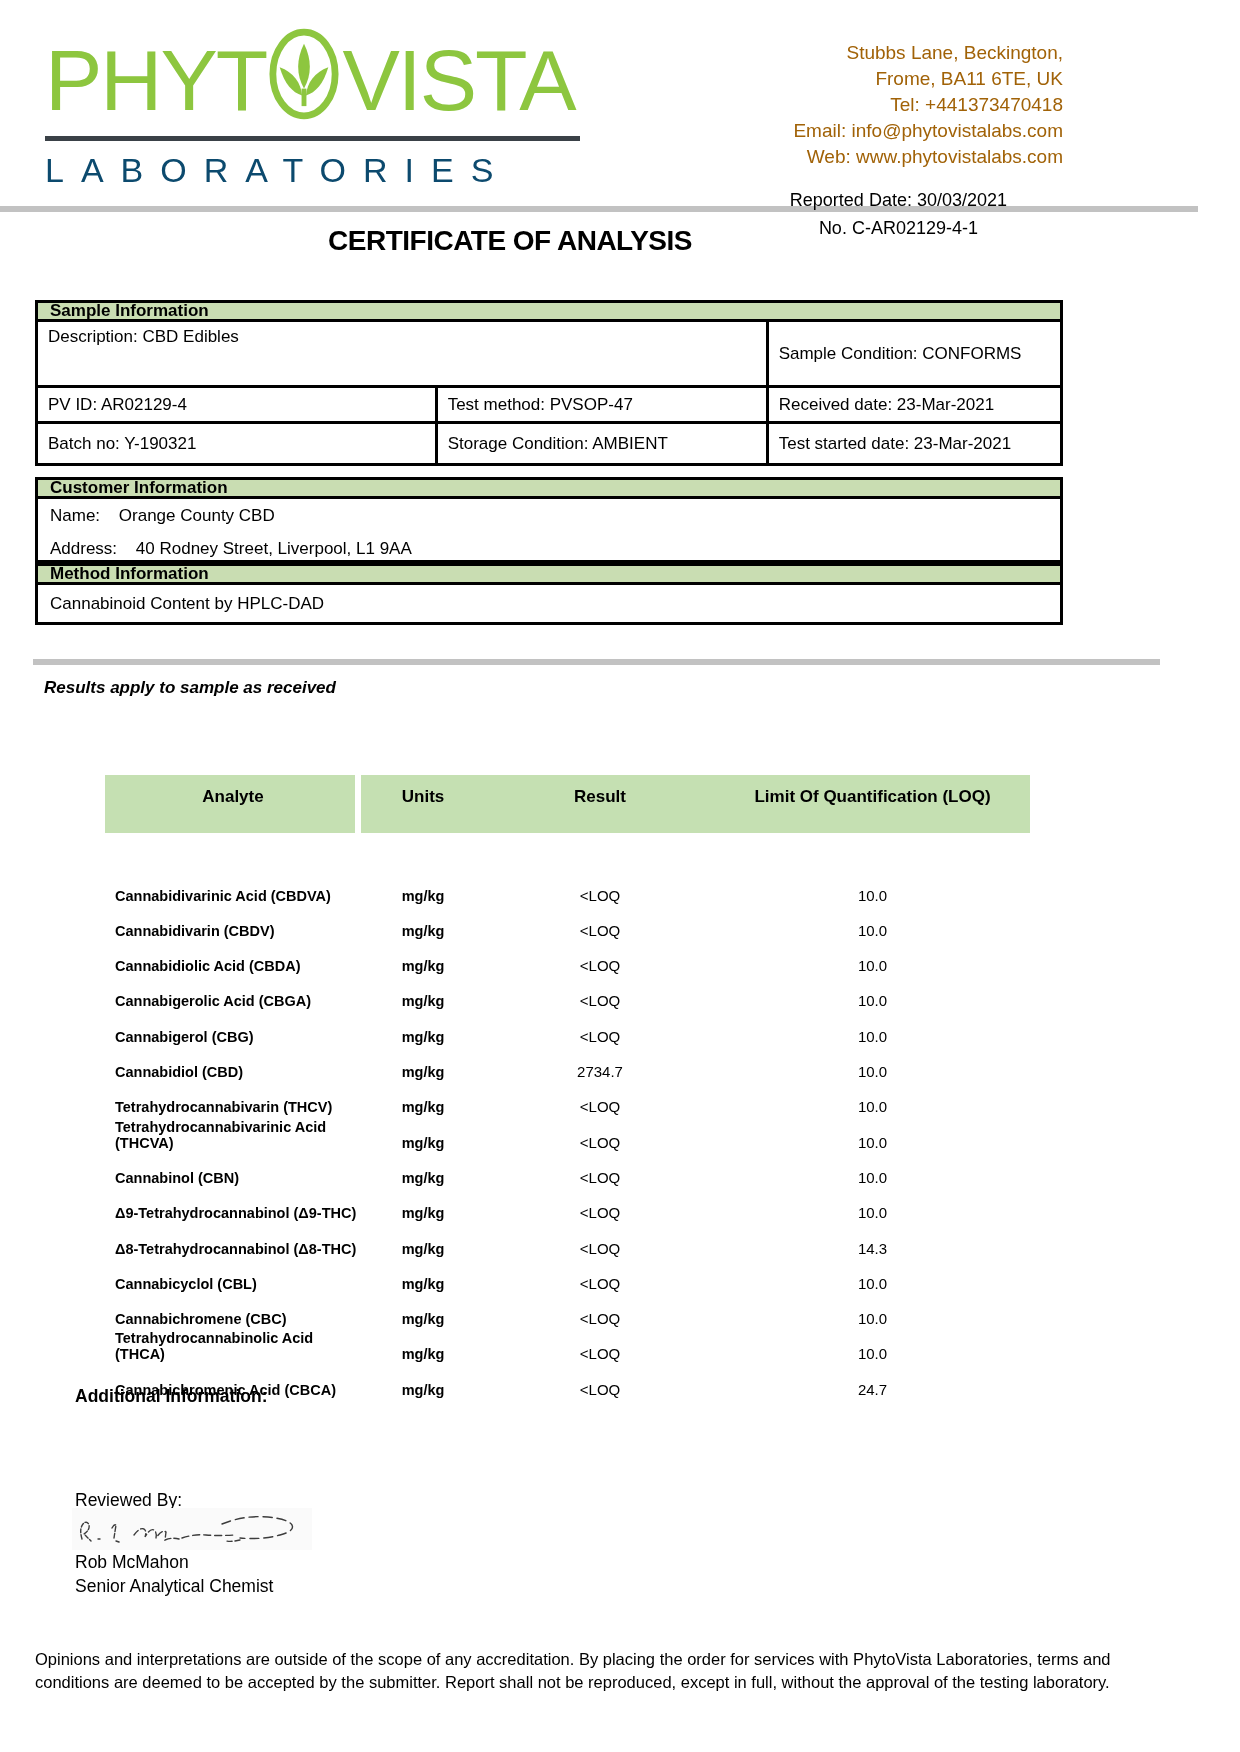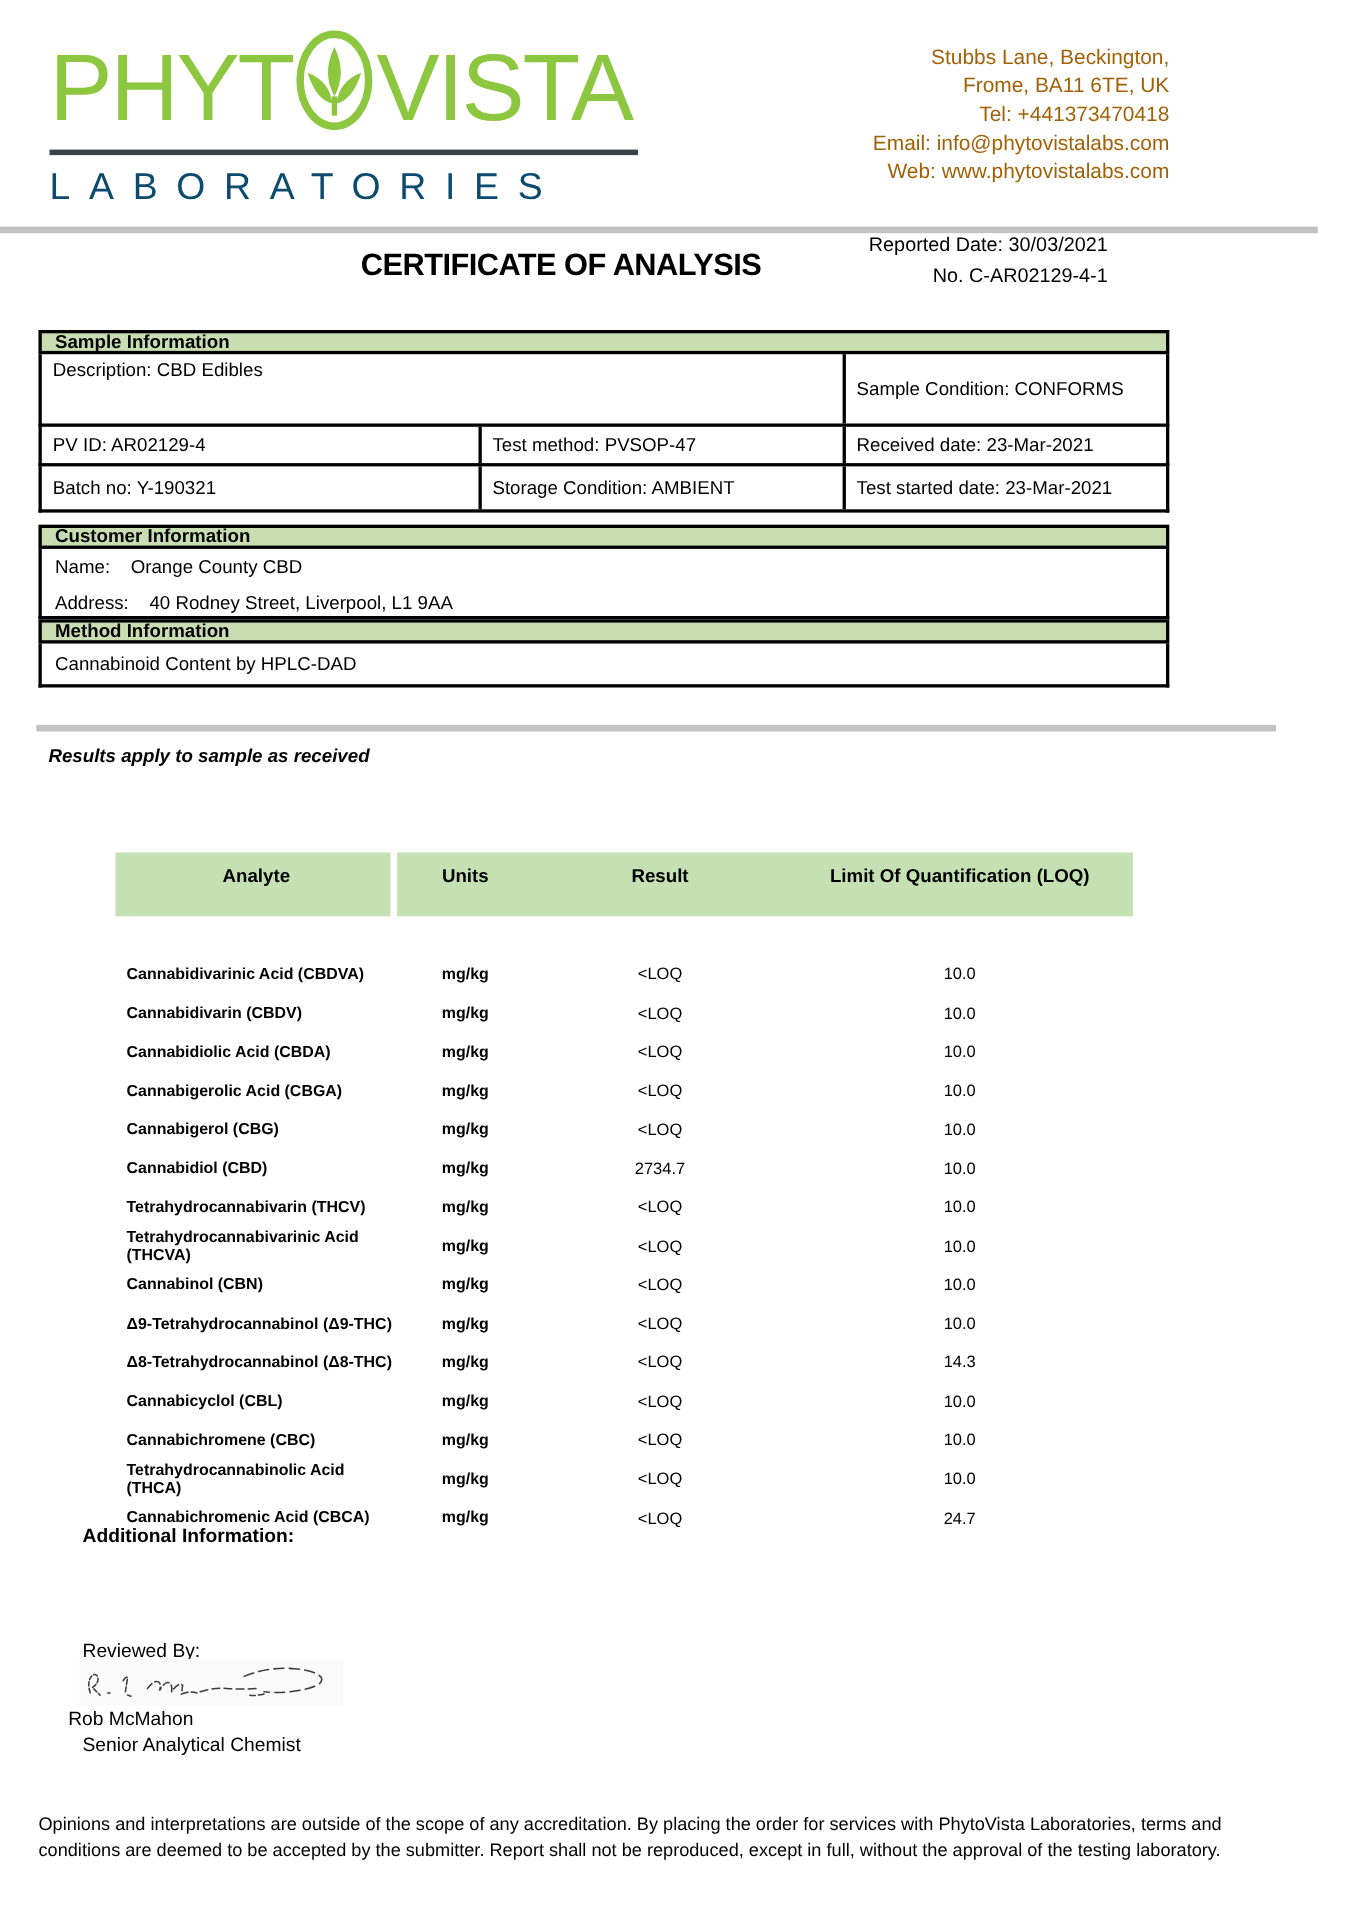--- a/index.html
+++ b/index.html
@@ -17,21 +17,21 @@
 
   .contact { position:absolute; top:40px; right:177px; text-align:right;
              font-size:19px; line-height:26px; color:#a16207; }
 
   .gray-rule { position:absolute; height:6px; background:#c2c2c2; }
   .rule-1 { top:206px; left:0; width:1198px; }
   .rule-2 { top:659px; left:33px; width:1127px; }
 
   .doc-title { position:absolute; top:225px; left:310px; width:400px; text-align:center;
                font-size:28px; font-weight:bold; letter-spacing:-0.5px; }
-  .report-block { position:absolute; top:208px; right:233px; text-align:right;
+  .report-block { position:absolute; top:186px; right:233px; text-align:center;
                   font-size:18px; line-height:28px; }
 
   
   .info-tables { position:absolute; left:35px; top:300px; width:1028px; font-size:17px; }
   .bar { height:22px; background:#c9ddb2; border:3px solid #000;
          font-weight:bold; padding:0 0 0 12px; line-height:16px; display:flex; align-items:center; }
   .irow { display:flex; border:3px solid #000; border-top:none; }
   .irow .cell { border-right:3px solid #000; padding:5px 10px; }
   .irow .cell:last-child { border-right:none; }
   .row-a { height:66px; }
@@ -52,31 +52,31 @@
                   font-weight:bold; font-style:italic; }
 
   
   .results-table { position:absolute; left:105px; top:775px; width:925px; }
   .t-head { position:relative; height:58px; }
   .t-head .green-a { position:absolute; left:0; top:0; width:250px; height:58px; background:#c5e0b2; }
   .t-head .green-b { position:absolute; left:256px; top:0; width:669px; height:58px; background:#c5e0b2; }
   .t-head .labels { position:absolute; inset:0; display:flex; font-weight:bold; font-size:17px; }
   .t-head .h { padding-top:12px; text-align:center; }
   .h-analyte { width:256px; } .h-units { width:124px; } .h-result { width:230px; } .h-loq { width:315px; }
-  .t-row { display:flex; height:35.3px; align-items:center; font-size:15px; }
+  .t-row { display:flex; height:35.3px; align-items:flex-end; font-size:15px; }
   .t-row .c { text-align:center; }
   .t-row .analyte { width:256px; text-align:left; padding-left:10px; font-weight:bold; font-size:14.5px; }
   .t-row .units { width:124px; font-weight:bold; font-size:14.5px; }
   .t-row .result { width:230px; }
   .t-row .loq { width:315px; }
 
   .additional { position:absolute; left:75px; top:1386px; font-size:17.5px; font-weight:bold; }
   .reviewed { position:absolute; left:75px; top:1490px; font-size:17.5px; }
   .signature { position:absolute; left:72px; top:1508px; width:240px; height:42px; background:#fafafa; }
-  .sig-name { position:absolute; left:62px; top:1552px; font-size:17.5px; }
+  .sig-name { position:absolute; left:75px; top:1552px; font-size:17.5px; }
   .sig-title { position:absolute; left:75px; top:1576px; font-size:17.5px; }
 
   .footer { position:absolute; left:35px; top:1648px; width:1135px;
             font-size:16.5px; line-height:23px; }
 </style>
 </head>
 <body>
 
 <div class="page">
 

